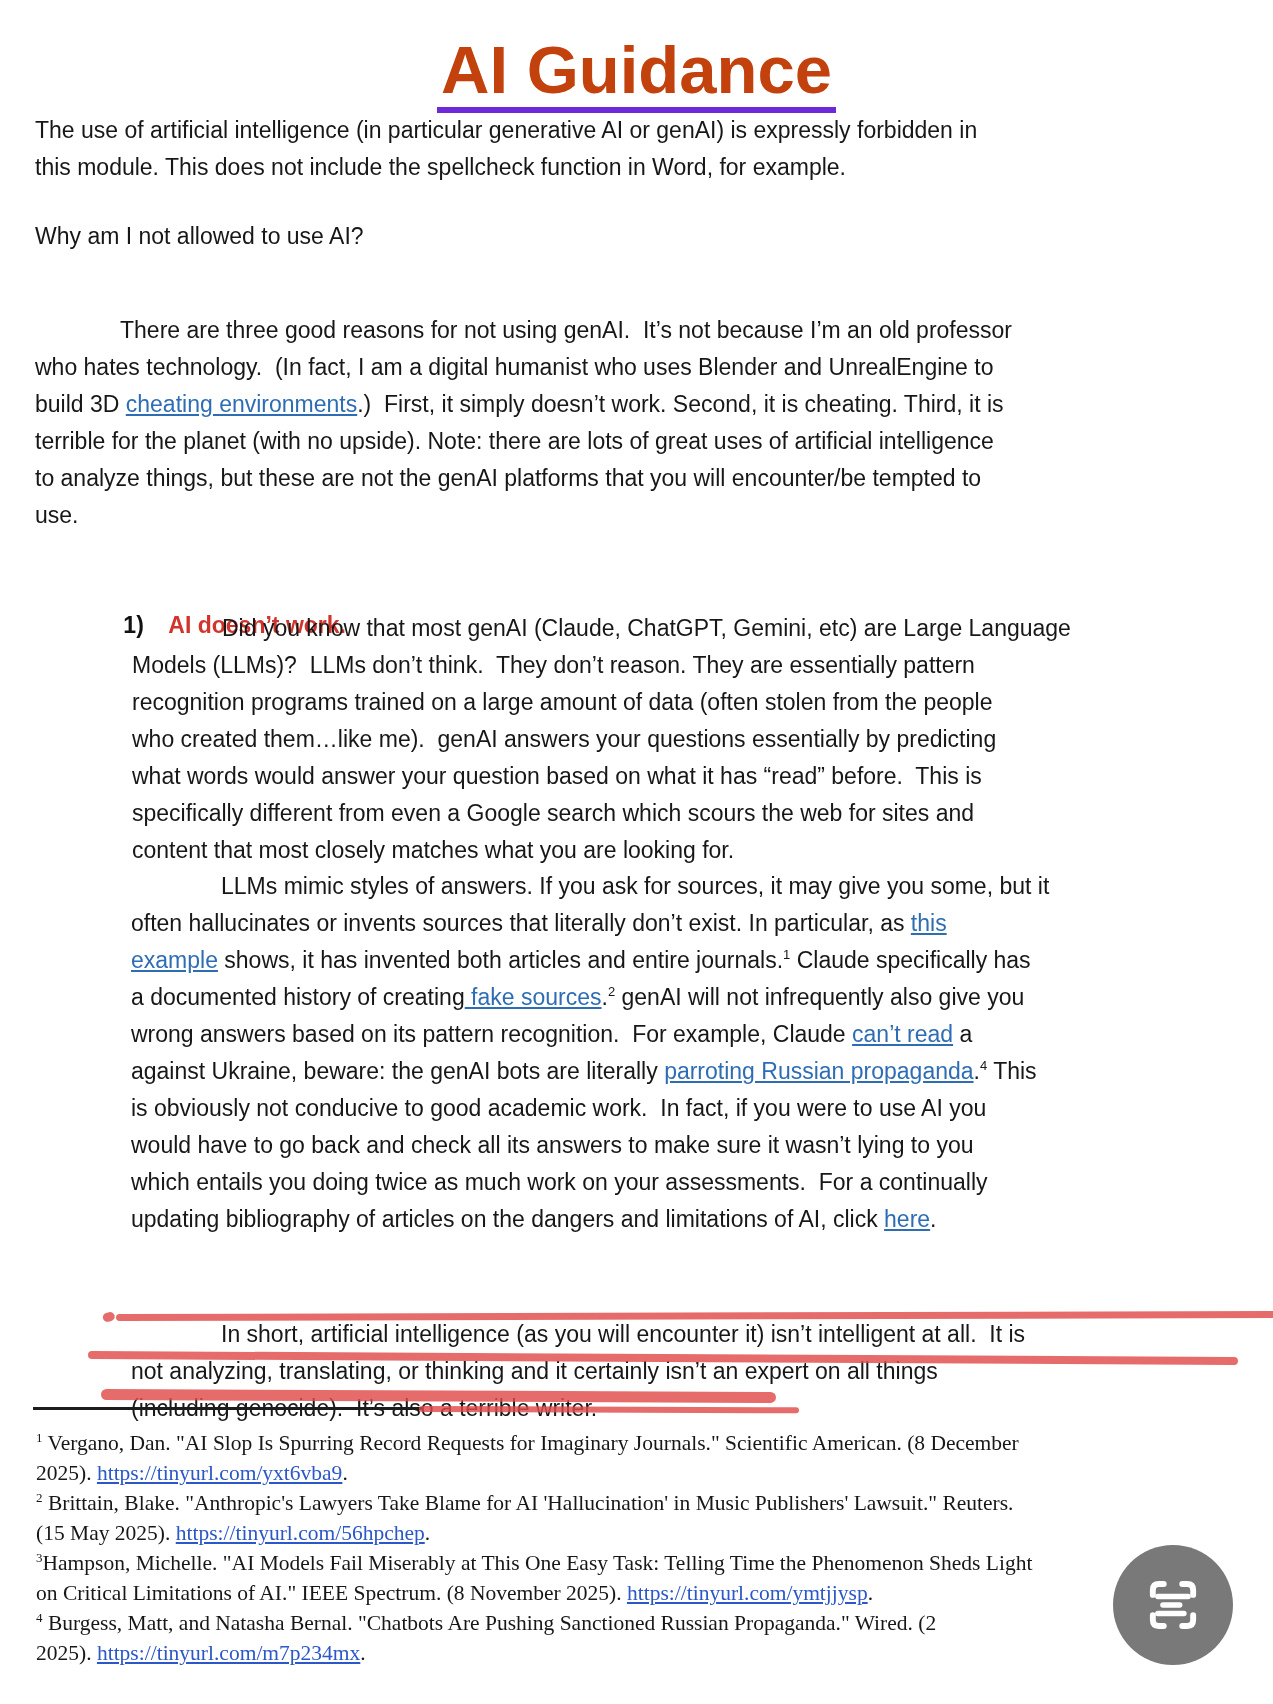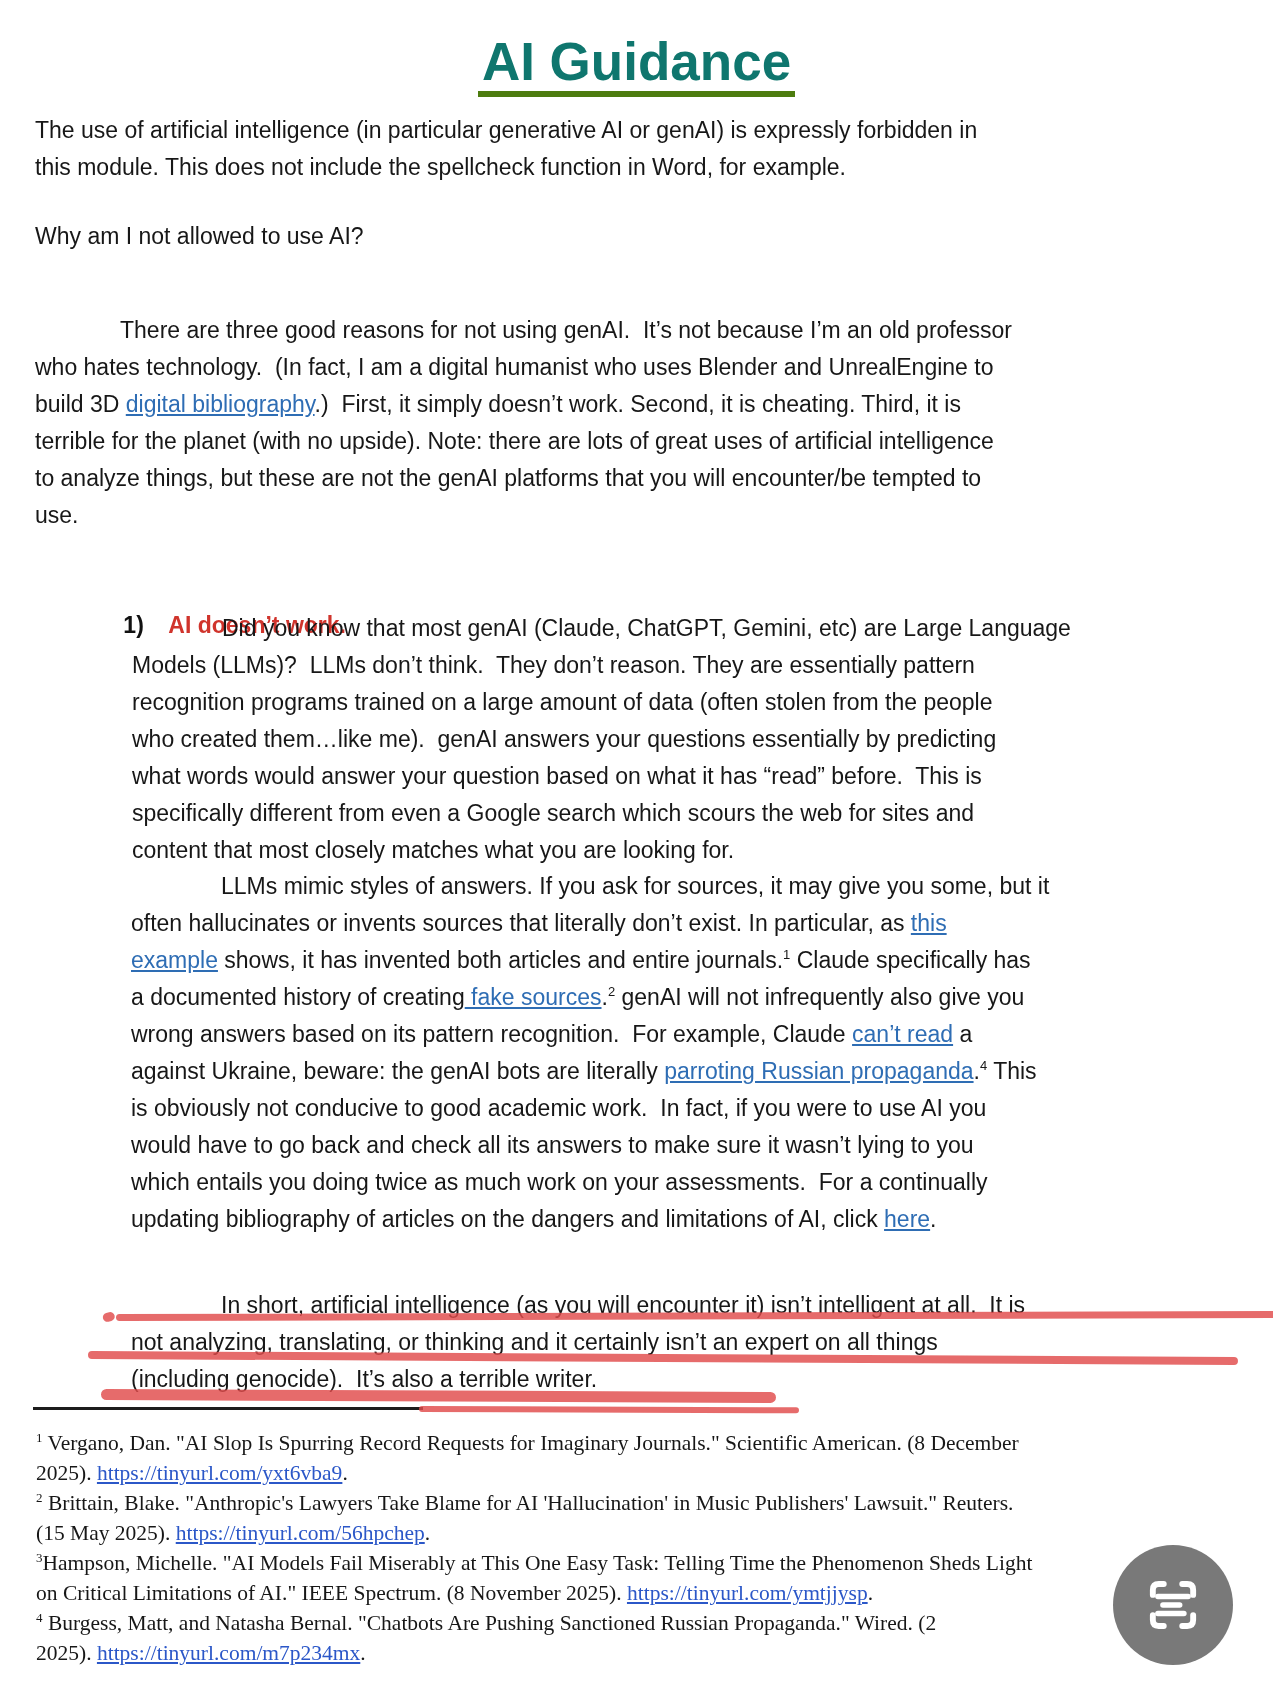--- a/index.html
+++ b/index.html
@@ -4,22 +4,22 @@
 <style>
   html,body{margin:0;padding:0;background:#e8e8e8;}
   .page{
     position:relative;width:1273px;height:1704px;background:#ffffff;
     overflow:hidden;font-family:"Liberation Sans",sans-serif;color:#171717;
   }
   .blk{position:absolute;}
   .ln{white-space:pre;height:37px;line-height:37px;font-size:23px;}
   .title-wrap{top:32px;left:0;width:1273px;text-align:center;}
   .title-text{
-    display:inline-block;font-size:53px;font-weight:800;line-height:1.12;
-    border-bottom:6px solid #4d7c0f;padding:0 4px 0 4px;color:#0f766e;
+    display:inline-block;font-size:67px;font-weight:800;line-height:1.12;
+    border-bottom:6px solid #6d28d9;padding:0 4px 0 4px;color:#c2410c;
   }
   .lnk{color:var(--link-blue,#2e6db4);text-decoration:underline;cursor:pointer;}
   sup{font-size:13px;vertical-align:super;line-height:0;}
   .item-number{display:inline-block;width:45px;font-weight:700;font-size:23px;color:#111;}
   .item-heading{font-weight:700;font-size:23px;color:var(--heading-red,#d0342c);}
   .fn .ln{height:30px;line-height:30px;font-size:21.5px;font-family:"Liberation Serif",serif;}
   .fn .lnk{color:var(--footnote-link-blue,#2b57c8);}
   .mark{position:absolute;background:var(--marker-red,#e14b4b);opacity:.82;transform-origin:left center;}
   .separator{position:absolute;left:33px;top:1407px;width:390px;height:3px;background:#1d1d1d;}
   .scan-btn{
@@ -42,21 +42,21 @@
       <div class="ln"><span>this module. This does not include the spellcheck function in Word, for example.</span></div>
     </div>
 
   <div class="blk" style="left:35px;top:218px;">
     <div class="ln">Why am I not allowed to use AI?</div>
   </div>
 
   <div class="blk" style="left:35px;top:312px;">
       <div class="ln" style="padding-left: 85px;"><span>There are three good reasons for not using genAI.  It’s not because I’m an old professor</span></div>
       <div class="ln"><span>who hates technology.  (In fact, I am a digital humanist who uses Blender and UnrealEngine to</span></div>
-      <div class="ln"><span>build 3D </span><a class="lnk" href="#">digital bibliography</a><span>.)  First, it simply doesn’t work. Second, it is cheating. Third, it is</span></div>
+      <div class="ln"><span>build 3D </span><a class="lnk" href="#">cheating environments</a><span>.)  First, it simply doesn’t work. Second, it is cheating. Third, it is</span></div>
       <div class="ln"><span>terrible for the planet (with no upside). Note: there are lots of great uses of artificial intelligence</span></div>
       <div class="ln"><span>to analyze things, but these are not the genAI platforms that you will encounter/be tempted to</span></div>
       <div class="ln"><span>use.</span></div>
     </div>
 
   <div class="blk" style="left:85px;top:570px;">
     <div class="ln">
       <span class="item-number">1)</span><span class="item-heading">AI doesn’t work.</span>
     </div>
   </div>
@@ -78,21 +78,21 @@
       <div class="ln"><span>a documented history of creating</span><a class="lnk" href="#"> fake sources</a><span>.</span><sup>2</sup><span> genAI will not infrequently also give you</span></div>
       <div class="ln"><span>wrong answers based on its pattern recognition.  For example, Claude </span><a class="lnk" href="#">can’t read</a><span> a</span></div>
       <div class="ln"><span>against Ukraine, beware: the genAI bots are literally </span><a class="lnk" href="#">parroting Russian propaganda</a><span>.</span><sup>4</sup><span> This</span></div>
       <div class="ln"><span>is obviously not conducive to good academic work.  In fact, if you were to use AI you</span></div>
       <div class="ln"><span>would have to go back and check all its answers to make sure it wasn’t lying to you</span></div>
       <div class="ln"><span>which entails you doing twice as much work on your assessments.  For a continually</span></div>
       <div class="ln"><span>updating bibliography of articles on the dangers and limitations of AI, click </span><a class="lnk" href="#">here</a><span>.</span></div>
     </div>
 
   <div class="blk" style="left:131px;top:1287px;">
-      <div class="ln" style="padding-left: 90px;"><span>In short, artificial intelligence (as you will encounter it) isn’t intelligent at all.  It is</span></div>
+      <div class="ln" style="padding-left: 90px; margin-top: 29px;"><span>In short, artificial intelligence (as you will encounter it) isn’t intelligent at all.  It is</span></div>
       <div class="ln"><span>not analyzing, translating, or thinking and it certainly isn’t an expert on all things</span></div>
       <div class="ln"><span>(including genocide).  It’s also a terrible writer.</span></div>
     </div>
 
   <div></div>
 
   <div class="separator"></div>
 
   <div class="blk fn" style="left:36px;top:1428px;">
       <div class="ln"><sup>1</sup><span> Vergano, Dan. "AI Slop Is Spurring Record Requests for Imaginary Journals." Scientific American. (8 December</span></div>

